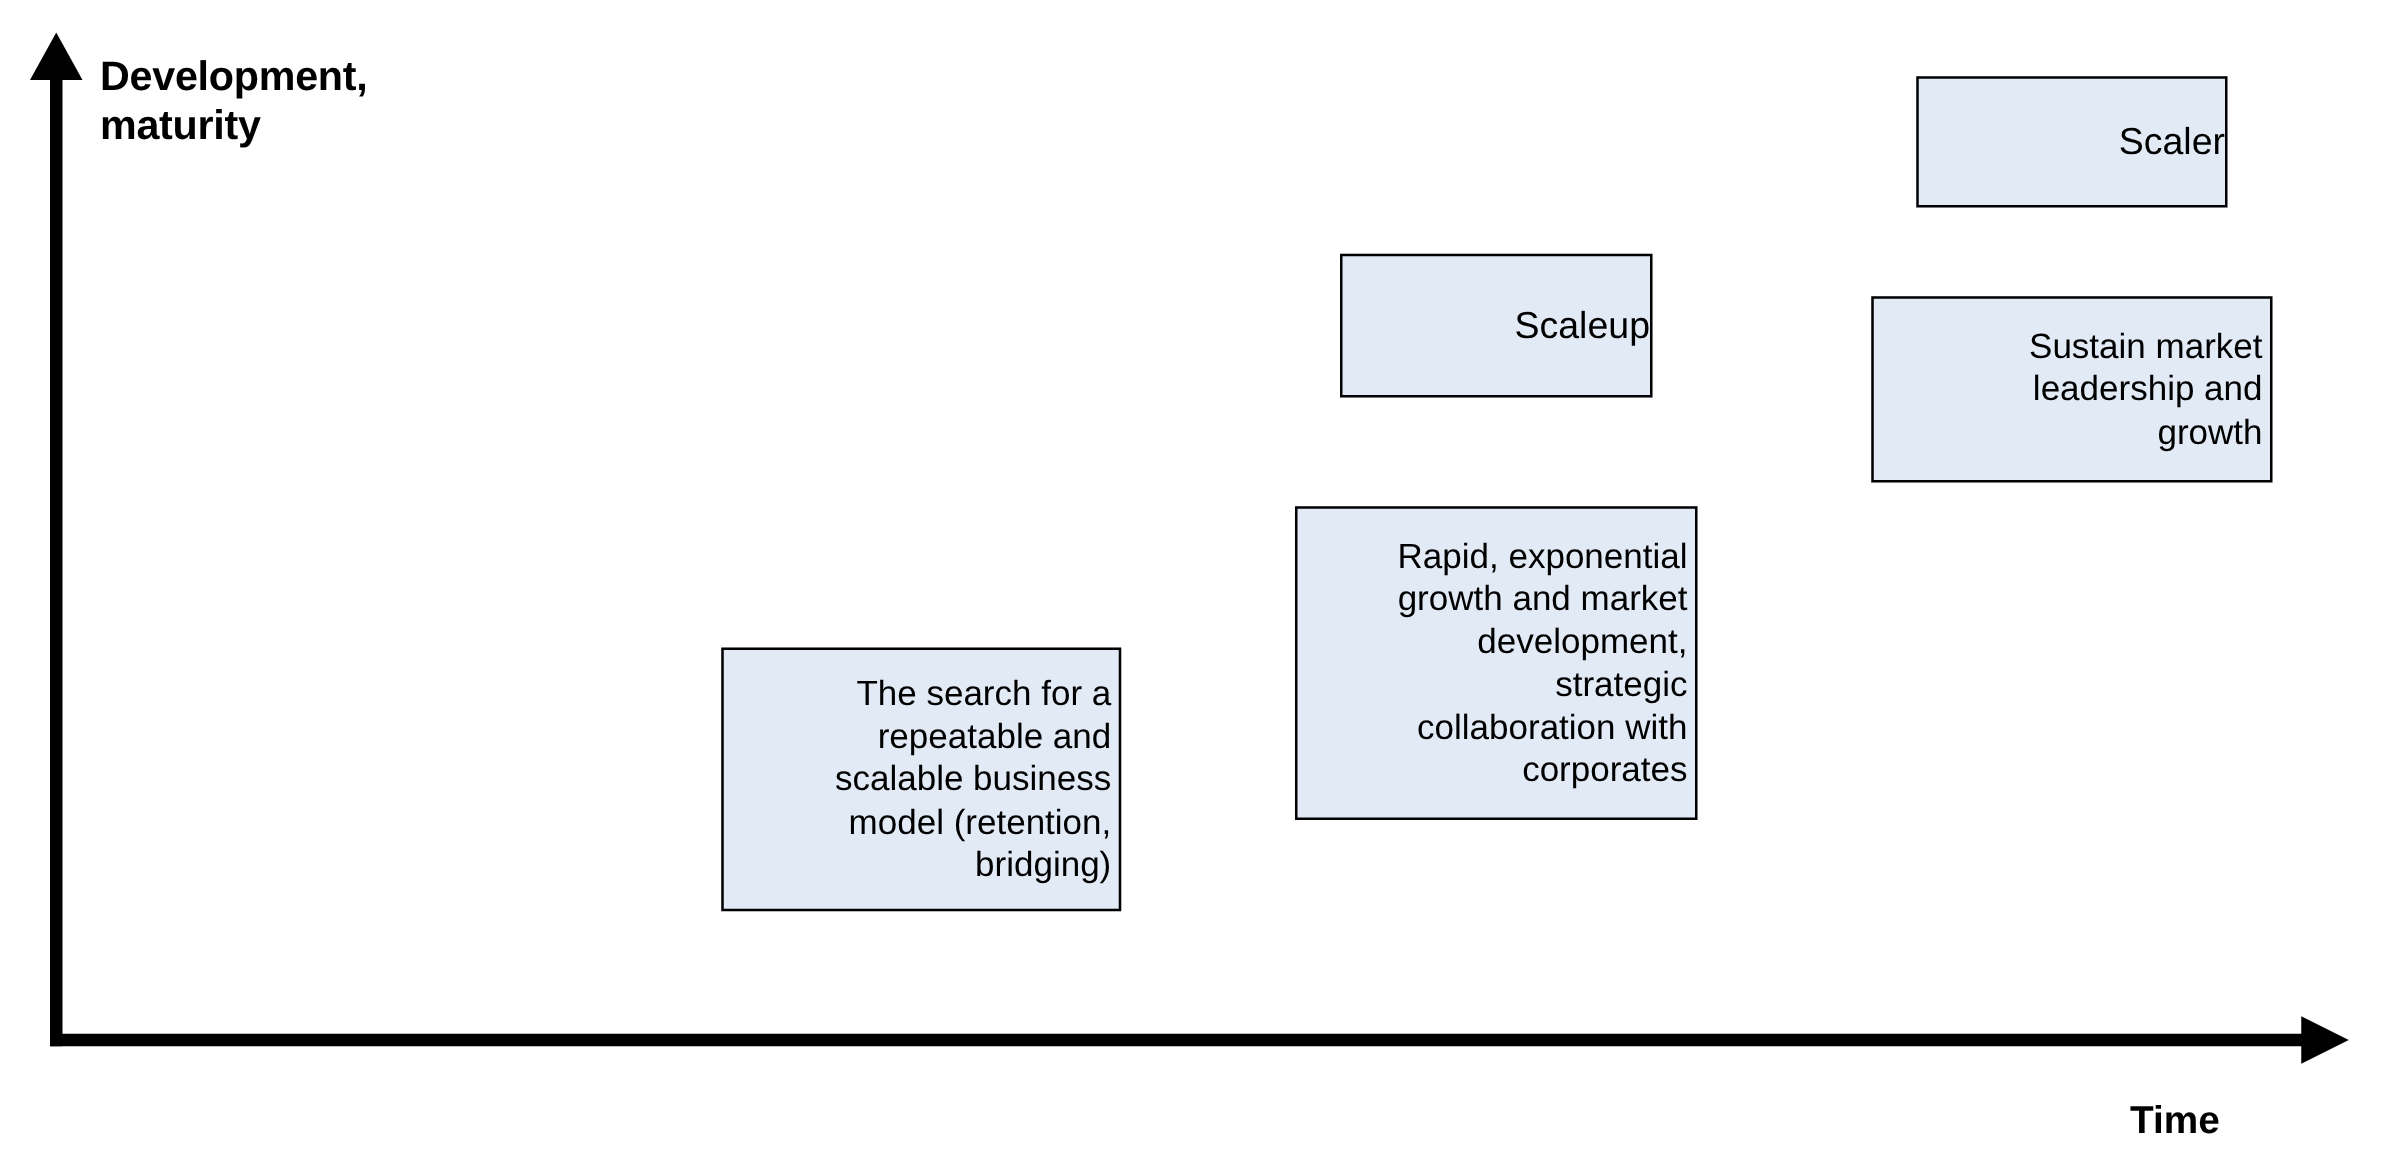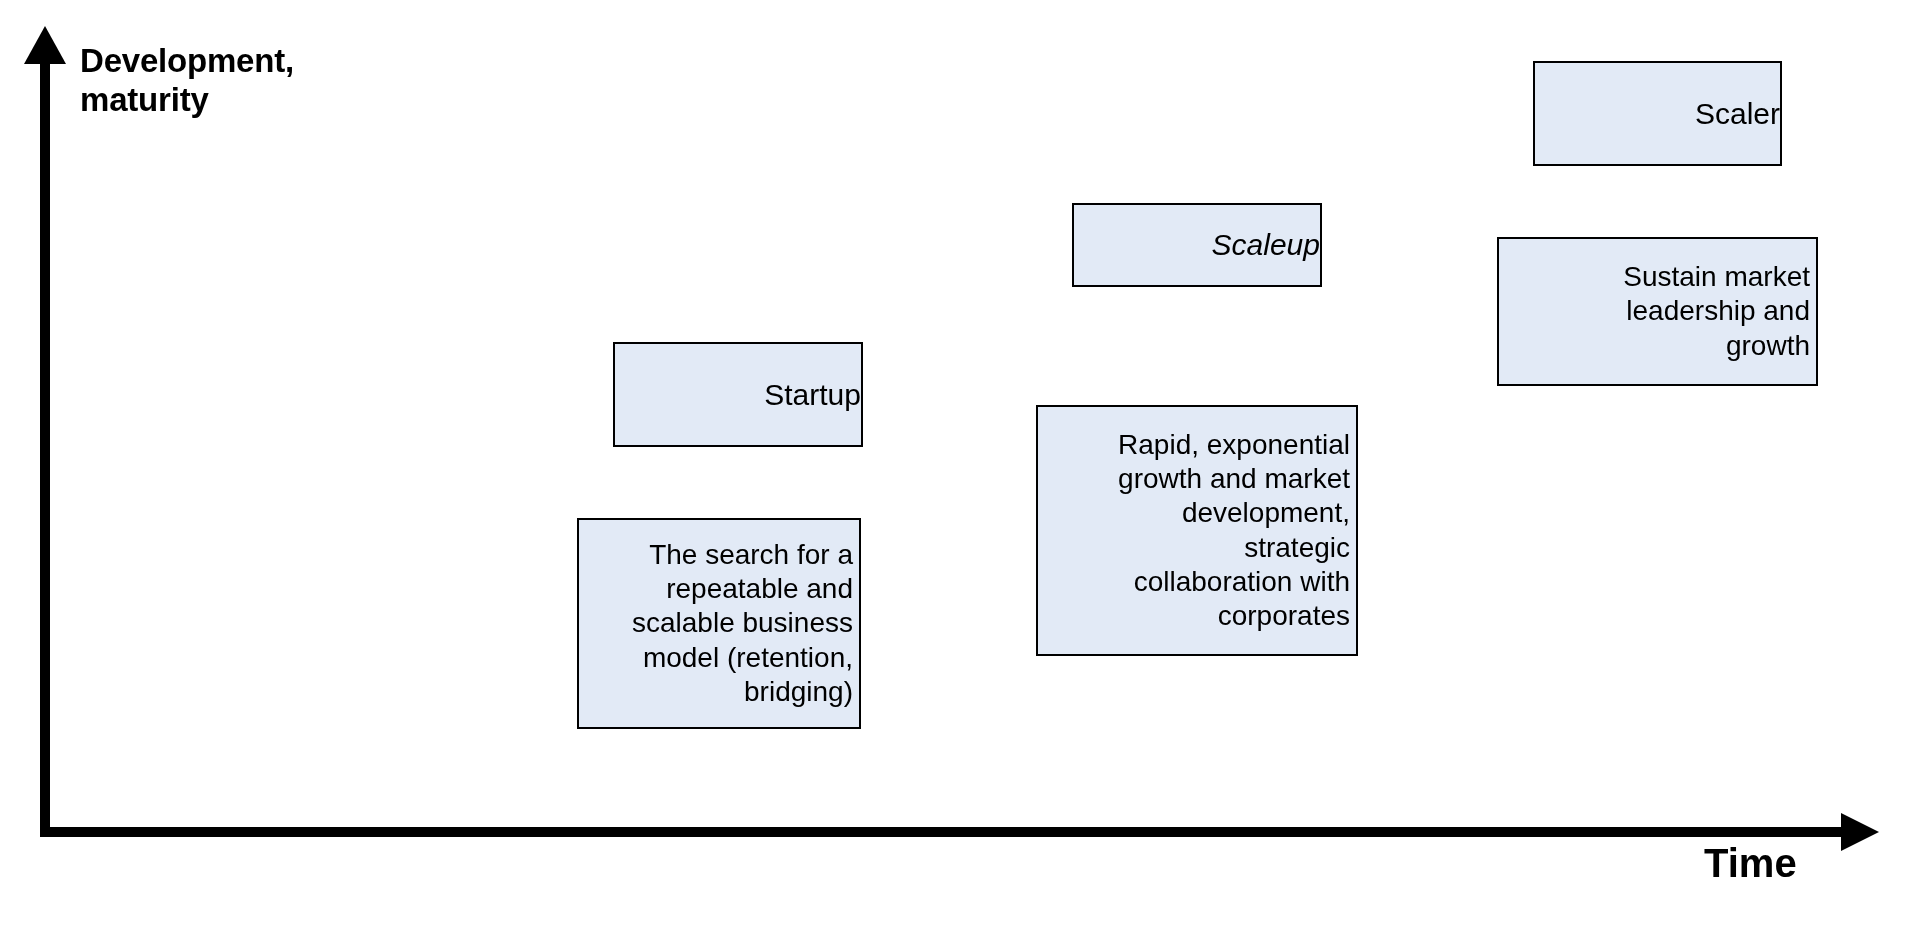--- a/index.html
+++ b/index.html
@@ -65,22 +65,22 @@
     line-height: 1.17;
   }
   .axis-label-y {
     left: 80px;
     top: 42px;
     font-size: 33px;
     letter-spacing: -0.2px;
   }
   .axis-label-x {
     left: 1704px;
-    top: 840px;
-    font-size: 40px;
+    top: 878px;
+    font-size: 31px;
   }
 
   
   .box {
     position: absolute;
     box-sizing: border-box;
     background: #e2eaf6;
     border: 2px solid #000000;
     display: flex;
     align-items: center;
@@ -111,32 +111,29 @@
   <div class="axis-line-v"></div>
   <div class="axis-arrow-v"></div>
   <div class="axis-label axis-label-y">Development,
 maturity</div>
 
   <div class="axis-line-h"></div>
   <div class="axis-arrow-h"></div>
   <div class="axis-label axis-label-x">Time</div>
 
 
-  <div class="box box-title" style="left:613px; top:342px; width:250px; height:105px;">
-    <span>Startup</span>
-  </div>
-  <div class="box box-desc" style="left:577px; top:518px; width:284px; height:211px;padding-left:15px;">
+  <div class="box box-desc" style="left:577px; top:518px; width:320px; height:211px;padding-left:15px;">
     <span>The search for a
 repeatable and
 scalable business
 model (retention,
 bridging)</span>
   </div>
 
-  <div class="box box-title" style="left:1072px; top:203px; width:250px; height:84px;font-style:italic;">
+  <div class="box box-title" style="left:1072px; top:203px; width:250px; height:115px;">
     <span>Scaleup</span>
   </div>
   <div class="box box-desc" style="left:1036px; top:377px; width:322px; height:251px;margin-top:28px;">
     <span>Rapid, exponential
 growth and market
 development,
 strategic
 collaboration with
 corporates</span>
   </div>

